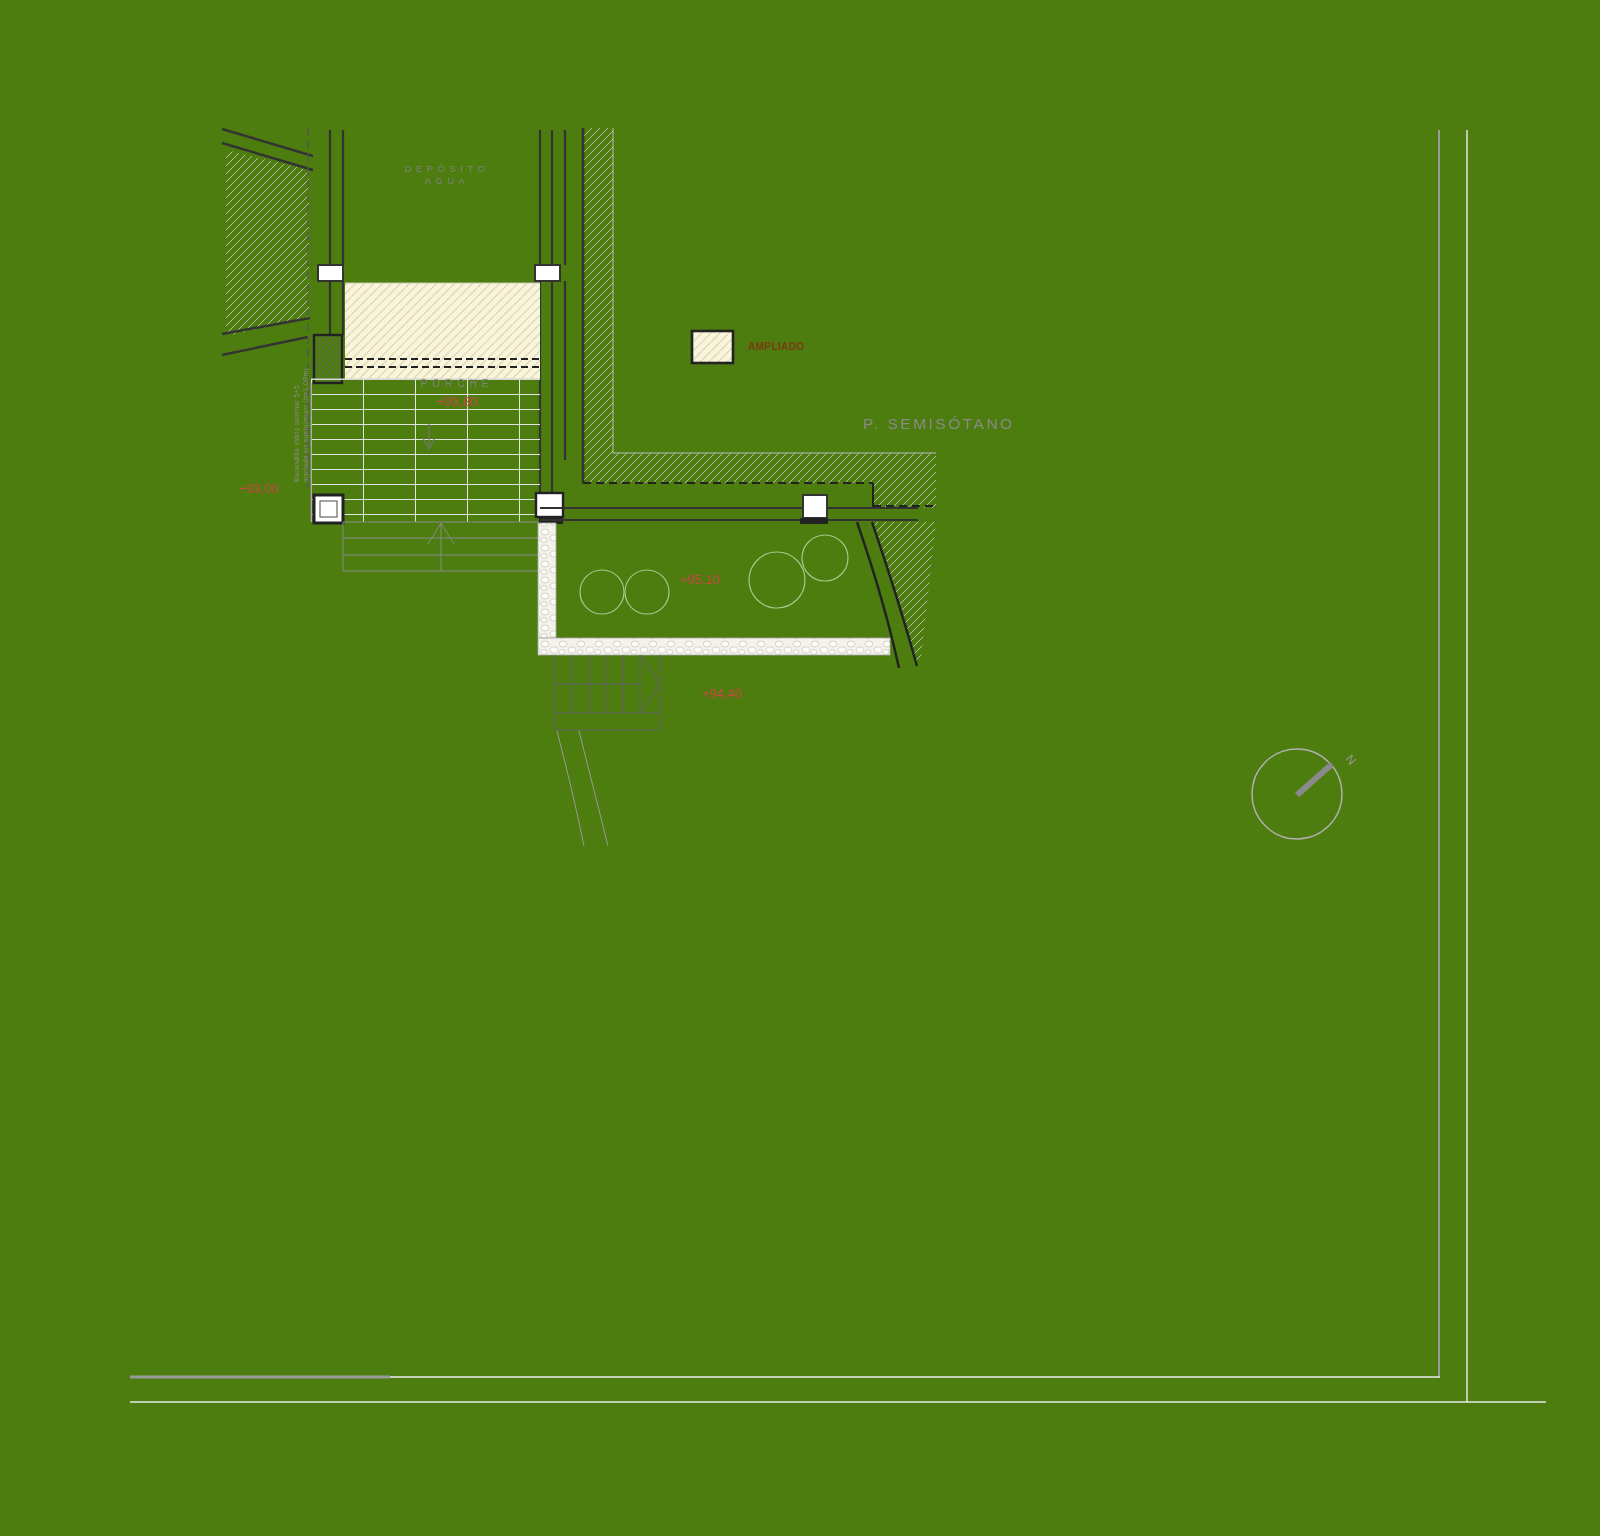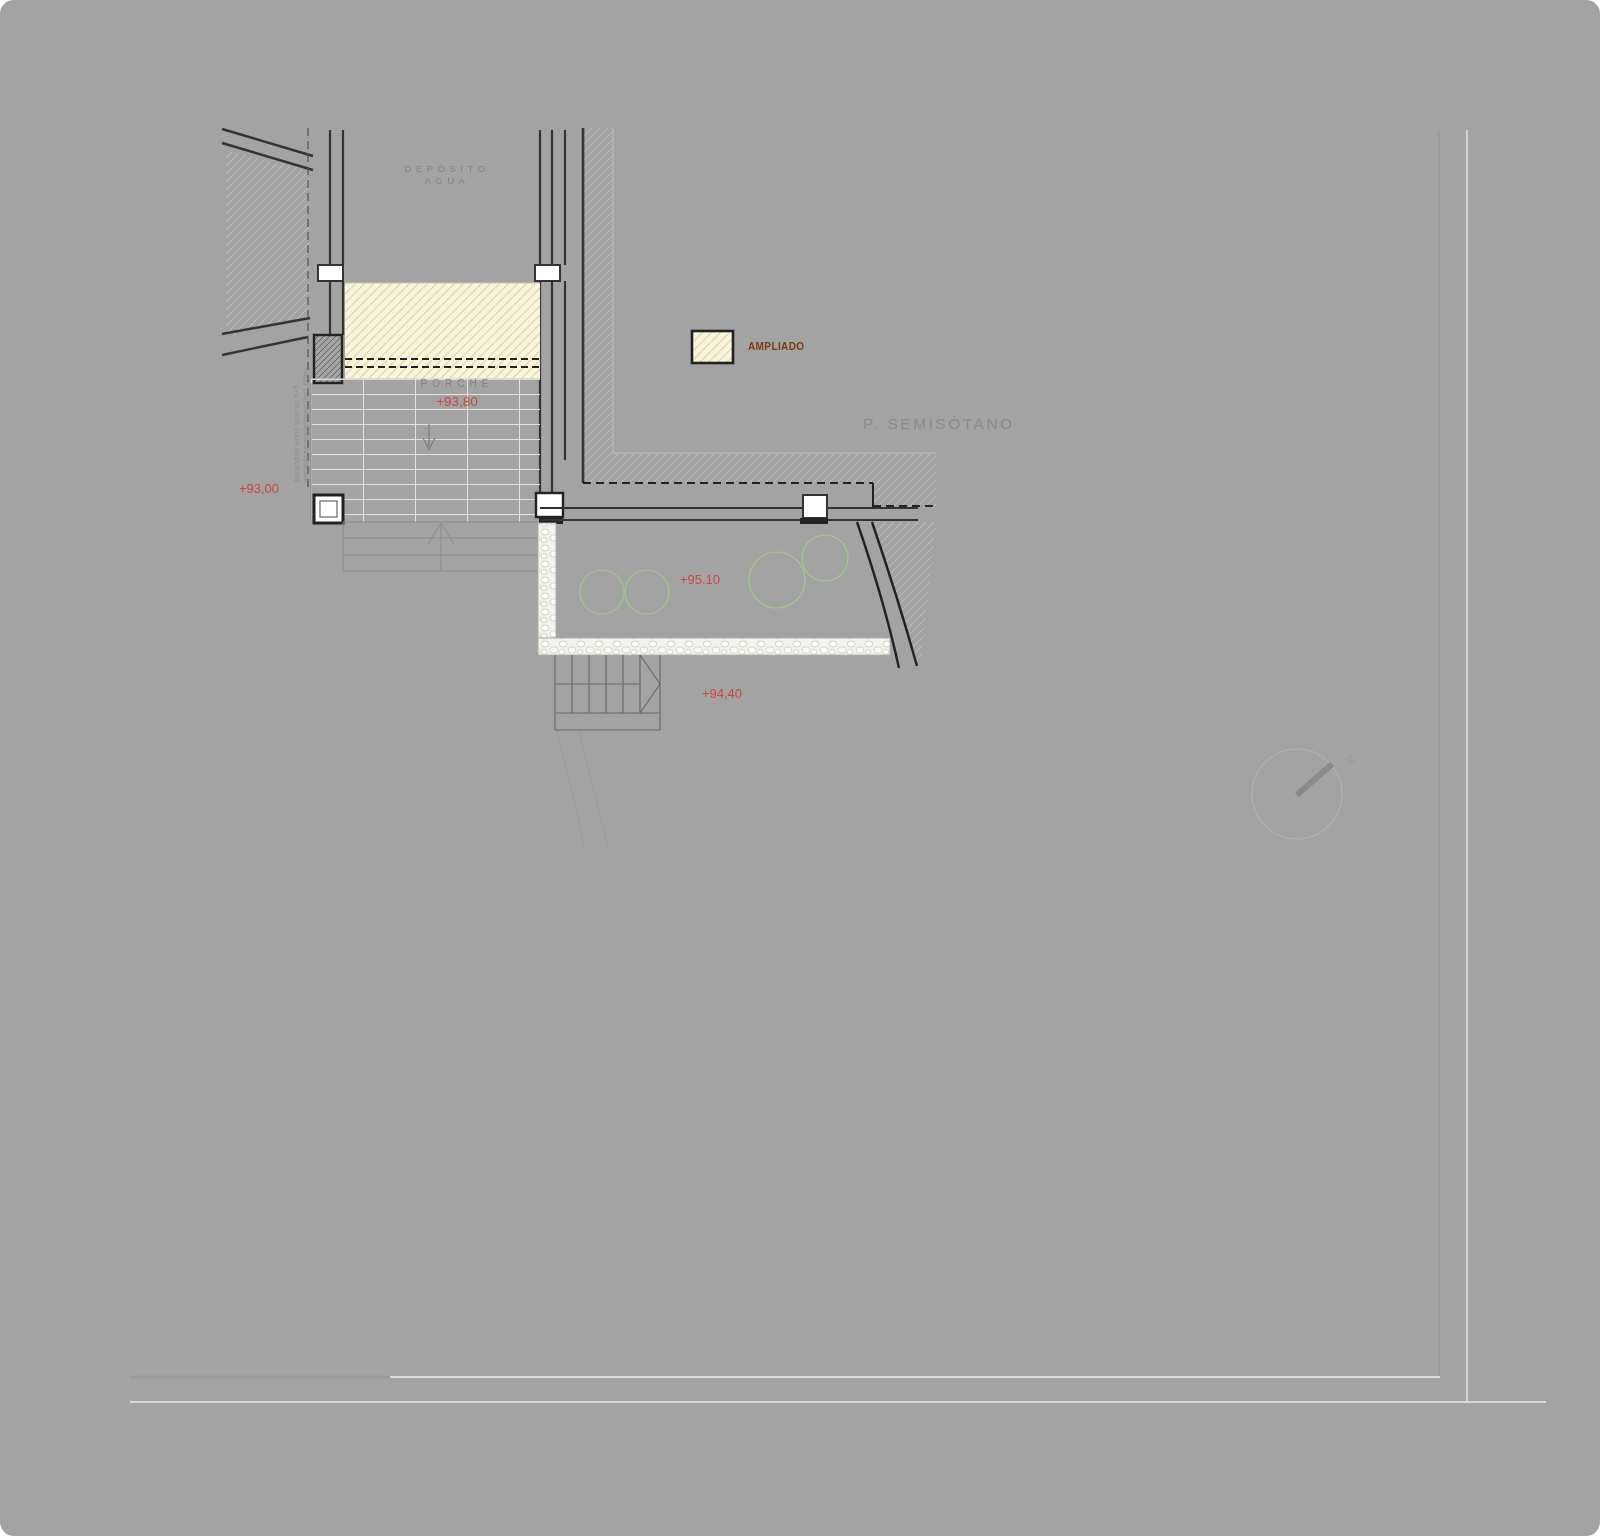--- a/index.html
+++ b/index.html
@@ -1,17 +1,17 @@
 <!DOCTYPE html>
 <html><head>
 <meta charset="utf-8">
 <style>
   html,body{margin:0;padding:0;background:#ffffff;}
-  .canvas{position:relative;width:1600px;height:1536px;background:#a3a3a3;overflow:hidden;
-          font-family:"Liberation Sans", sans-serif;border-radius:14px;}
+  .canvas{position:relative;width:1600px;height:1536px;background:#4d7c0f;overflow:hidden;
+          font-family:"Liberation Sans", sans-serif;}
   svg{position:absolute;top:0;left:0;}
   text{font-family:"Liberation Sans", sans-serif;}
   .t-gray{fill:#828282;}
   .t-gray-big{fill:#8a8a8a;}
   .t-tiny{fill:#8c8c8c;font-size:7px;letter-spacing:0.3px;}
   .t-red{font-size:13px;}
   .lvl-big{font-size:13.5px;}
 </style>
 </head>
 <body>

